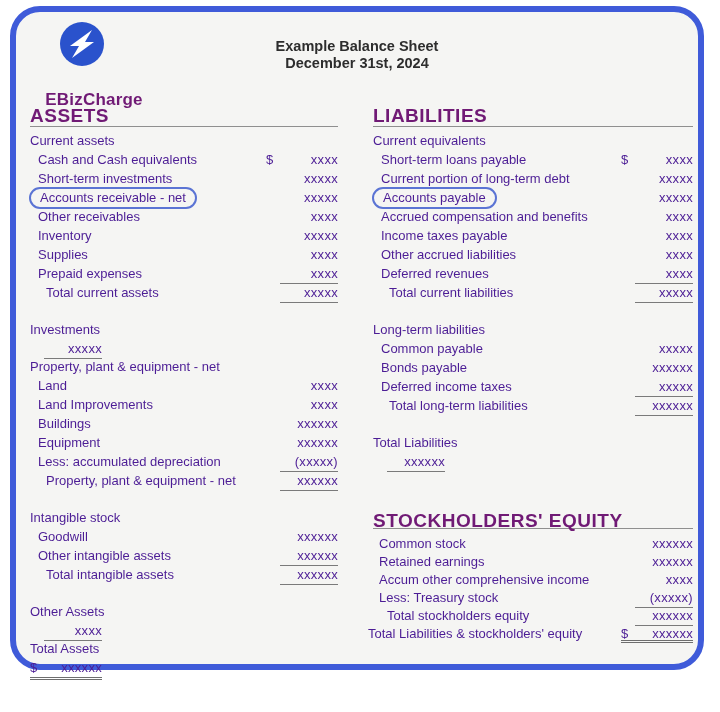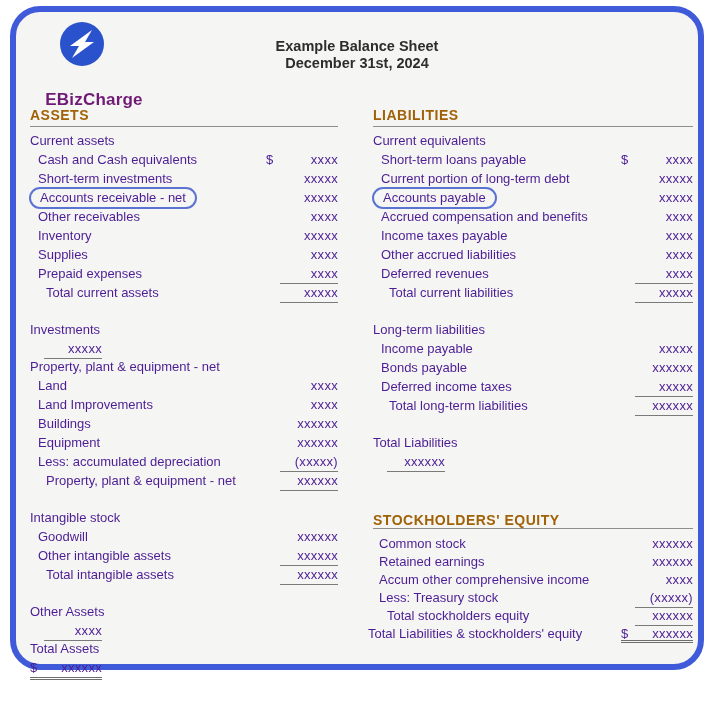--- a/index.html
+++ b/index.html
@@ -18,21 +18,21 @@
   .logo-circle{position:absolute;left:30px;top:2px;width:48px;height:48px;}
   .wordmark{position:absolute;left:2px;top:72px;width:128px;text-align:center;
     font-size:17px;font-weight:700;color:#701a75;letter-spacing:0.2px;}
   
   .doc-title{position:absolute;left:0;top:26px;width:100%;text-align:center;
     font-size:14.5px;font-weight:700;color:#2d2d2d;line-height:17px;}
   
   .col{position:absolute;top:96px;}
   .col-left{left:14px;width:308px;}
   .col-right{left:357px;width:320px;}
-  .sec-header{font-size:14px;font-weight:700;color:#a16207;letter-spacing:0.5px;
+  .sec-header{font-size:19px;font-weight:700;color:#701a75;letter-spacing:0.5px;
     line-height:15px;padding-bottom:3px;border-bottom:1px solid #8f8f8f;margin-bottom:4px;}
   .sec-header.equity-header{margin-top:61px;padding-bottom:0;margin-bottom:6px;}
   .row{display:flex;height:19px;line-height:19px;font-size:13px;color:#4c1d95;}
   .rows-equity .row{height:18px;line-height:18px;gap:26px;}
   .row .lbl{flex:1;white-space:nowrap;overflow:visible;}
   .row .grp{display:flex;width:72px;justify-content:flex-end;}
   .row .dollar{width:14px;text-align:left;}
   .row .amt{width:58px;text-align:right;white-space:nowrap;letter-spacing:0.3px;}
   .row.indent-1 .lbl{padding-left:8px;}
   .row.indent-2 .lbl{padding-left:16px;}
@@ -329,21 +329,21 @@
 
   <div class="row gap">
     <span class="lbl"><span class="lbl-text">Long-term liabilities</span></span>
     <span class="grp">
       <span class="dollar"></span>
       <span class="amt"></span>
     </span>
   </div>
 
   <div class="row indent-1">
-    <span class="lbl"><span class="lbl-text">Income payable</span></span>
+    <span class="lbl"><span class="lbl-text">Common payable</span></span>
     <span class="grp">
       <span class="dollar"></span>
       <span class="amt">xxxxx</span>
     </span>
   </div>
 
   <div class="row indent-1">
     <span class="lbl"><span class="lbl-text">Bonds payable</span></span>
     <span class="grp">
       <span class="dollar"></span>

